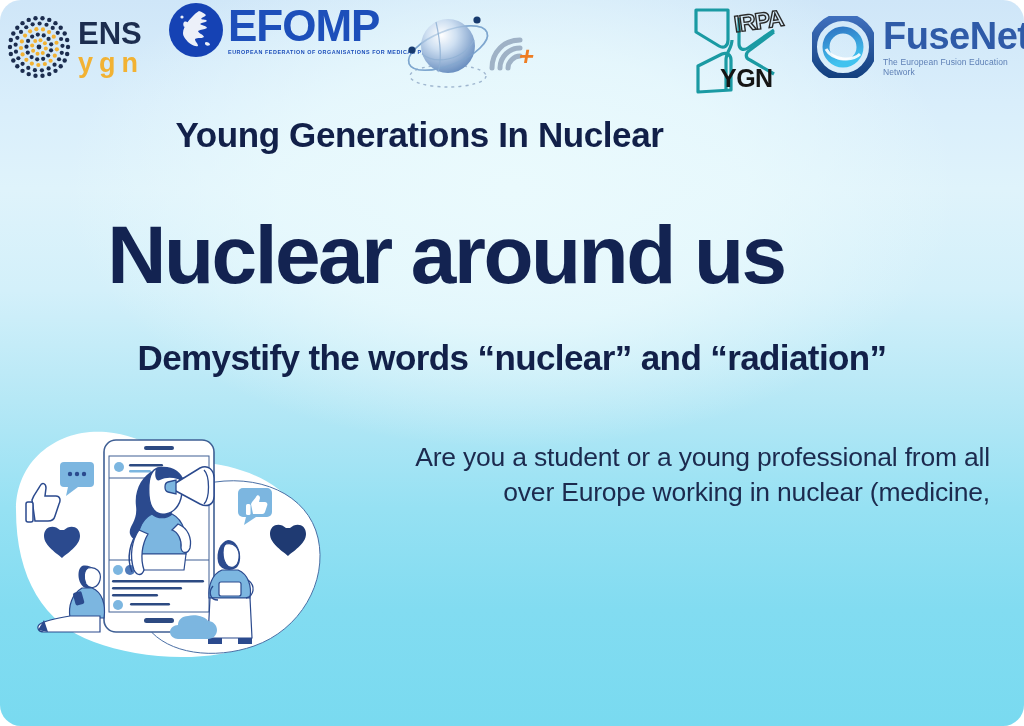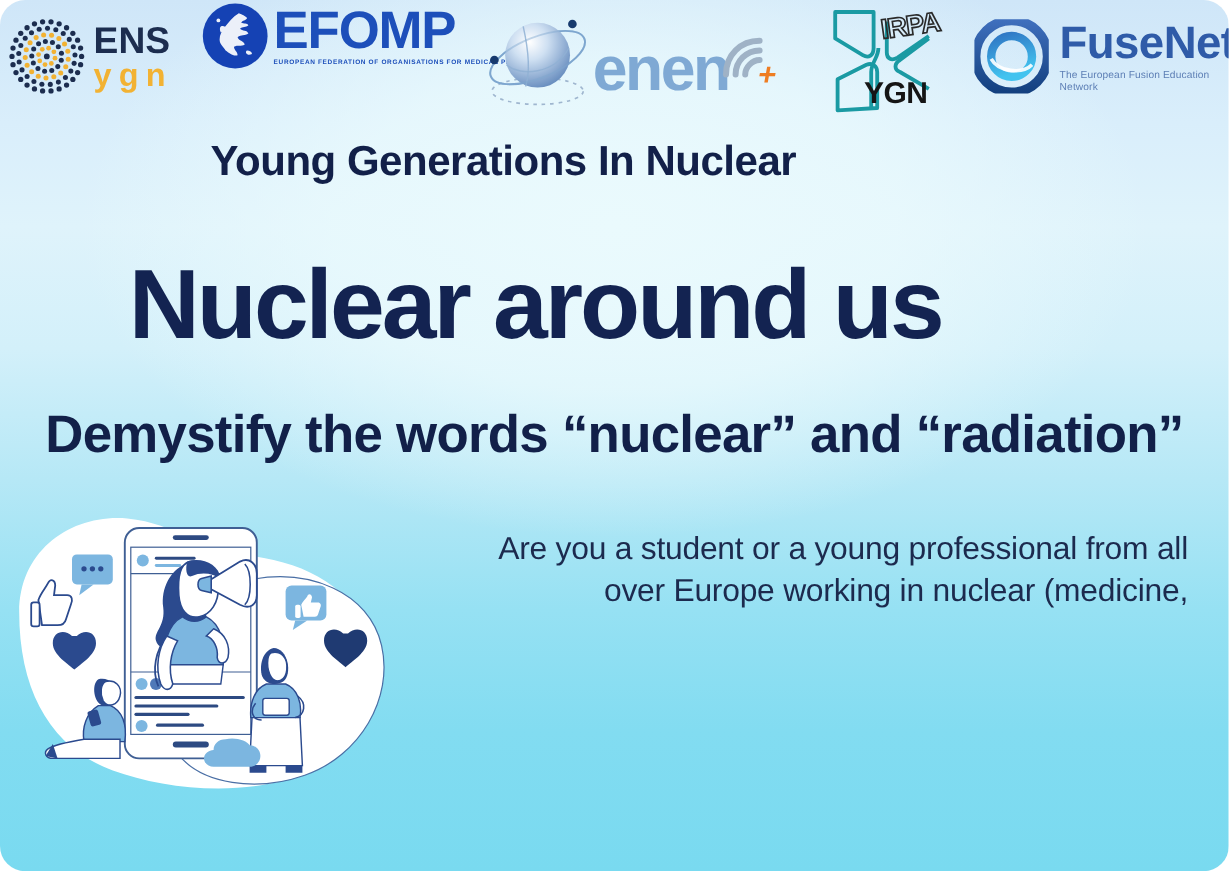--- a/index.html
+++ b/index.html
@@ -185,21 +185,21 @@
     letter-spacing: -2.5px;
     line-height: 1;
   }
 
   .subhead {
     position: absolute;
     top: 338px; left: 0; width: 1024px;
     text-align: center;
     font-family: "Liberation Sans", sans-serif;
     font-weight: bold;
-    font-size: 44px;
+    font-size: 35px;
     color: #122049;
     letter-spacing: -0.6px;
   }
 
   .body-col {
     position: absolute;
     left: 330px;
     top: 440px;
     width: 660px;
     text-align: right;
@@ -368,21 +368,20 @@
           <ellipse cx="50" cy="44" rx="42" ry="17" fill="none" stroke="#7ea7cf" stroke-width="1.6" transform="rotate(-22 50 44)"></ellipse>
           <circle cx="50" cy="42" r="27" fill="url(#sphereGrad)"></circle>
           <path d="M24 50 C36 60 64 58 76 36" fill="none" stroke="#8fb0d4" stroke-width="1.2" opacity="0.85"></path>
           <path d="M38 18 C42 36 44 56 40 68" fill="none" stroke="#8fb0d4" stroke-width="1.2" opacity="0.85"></path>
           <ellipse cx="50" cy="44" rx="42" ry="17" fill="none" stroke="#7ea7cf" stroke-width="1.6" transform="rotate(-22 50 44)" opacity="0.45"></ellipse>
           <circle cx="14" cy="46" r="3.6" fill="#173a6e"></circle>
           <circle cx="79" cy="16" r="3.6" fill="#173a6e"></circle>
         </svg>
       </div>
       <div class="enen-text">
-        <span class="enen-word">enen</span>
         <span class="enen-wifi">
           <svg width="44" height="48" viewBox="0 0 44 48">
             <g fill="none" stroke="#9fb2c6" stroke-linecap="round">
               <path d="M6 42 C6 26 18 14 34 14" stroke-width="5"></path>
               <path d="M14 42 C14 31 23 22 34 22" stroke-width="5"></path>
               <path d="M22 42 C22 36 28 30 34 30" stroke-width="5"></path>
             </g>
           </svg>
         </span>
         <span class="enen-plus">+</span>

